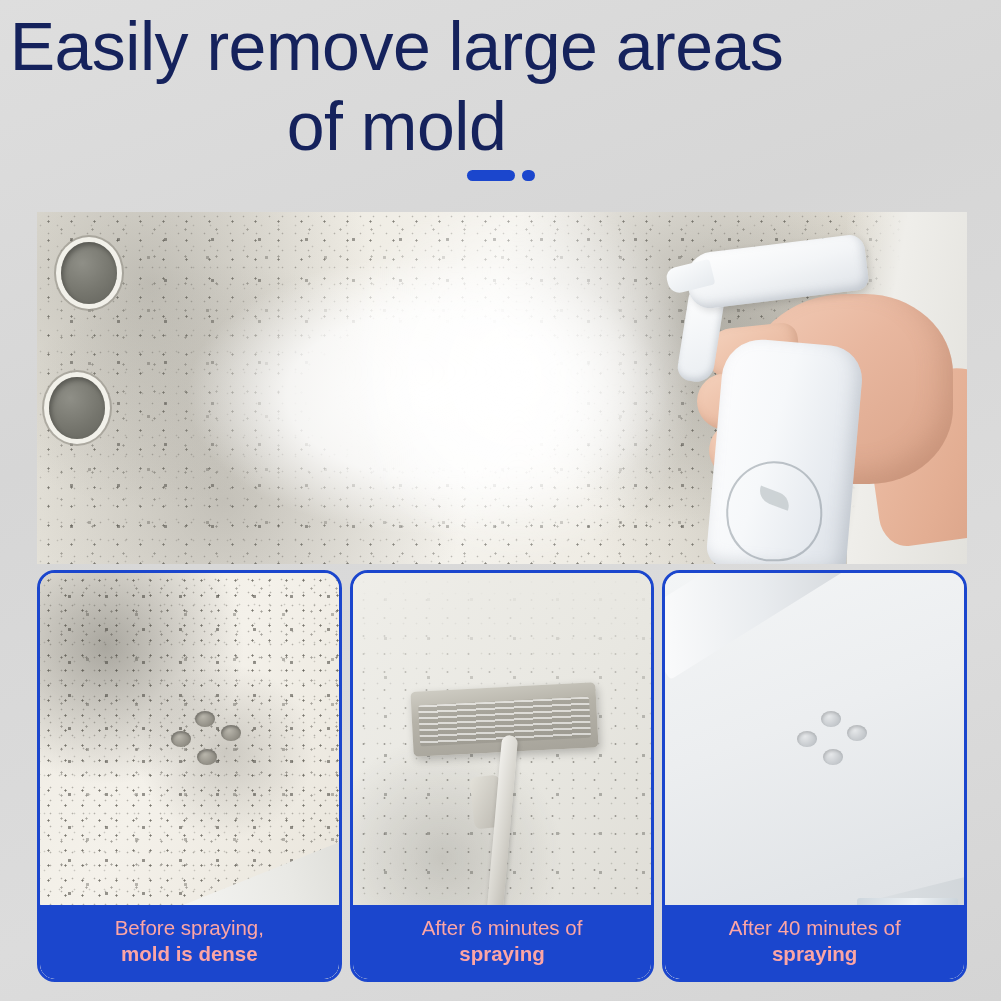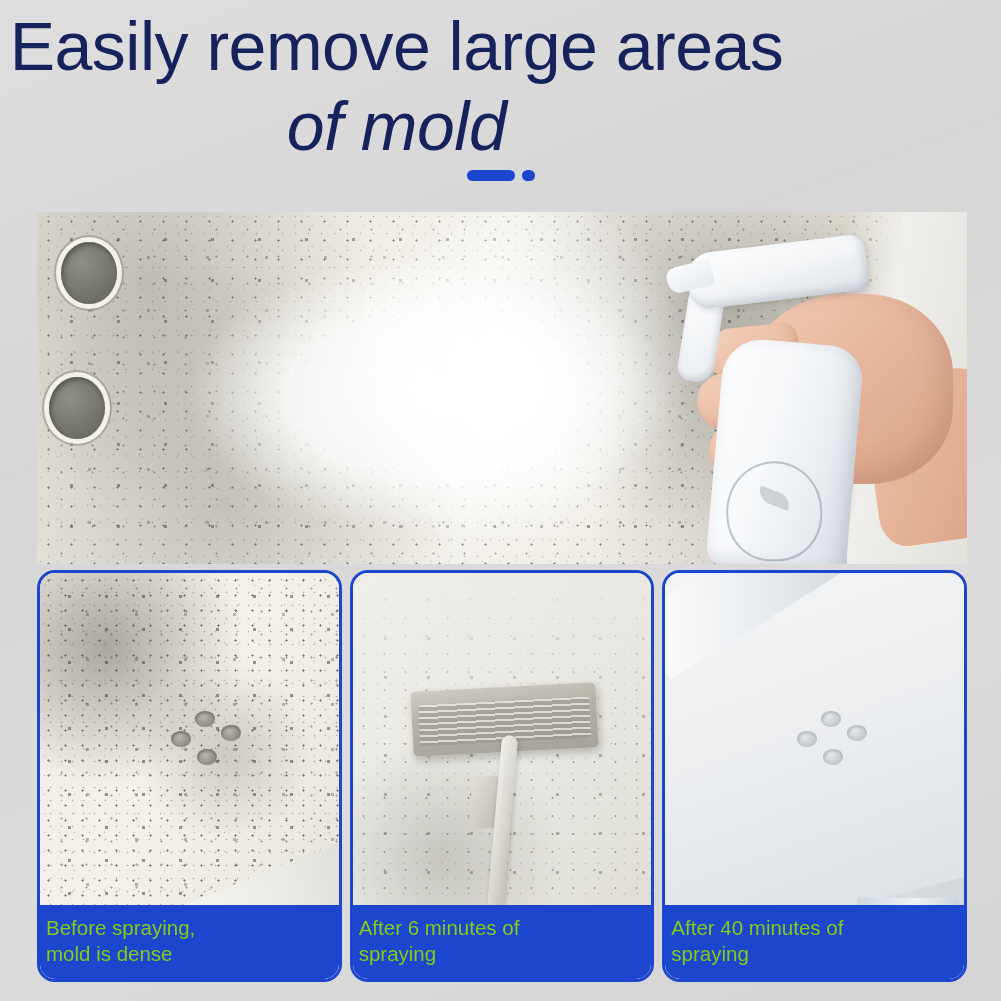--- a/index.html
+++ b/index.html
@@ -24,21 +24,21 @@
     left:0; top:12px;
     width:793px;
     text-align:center;
     color:#15225c;
     font-size:68px;
     line-height:1.0;
     letter-spacing:-0.5px;
     font-weight:400;
     white-space:nowrap;
   }
-  .headline .ln2 { display:block; margin-top:12px;font-style:italic; }
+  .headline .ln2 { display:block; margin-top:12px; }
 
   .title-deco {
     position:absolute;
     left:0; top:170px;
     width:1001px;
     display:flex;
     justify-content:center;
     align-items:center;
     gap:7px;
   }
@@ -320,28 +320,28 @@
   .ph3 .cdot {
     background:radial-gradient(circle at 40% 34%, #e6e8ea 0%, #c3c7cb 68%, #adb2b7 100%);
     box-shadow:inset 1px 2px 3px rgba(0,0,0,0.14);
   }
 
   
   .caption {
     position:absolute;
     left:0; right:0; bottom:0;
     background:#1b46cd;
-    color:#84cc16;
-    text-align:left;
+    color:#fca5a5;
+    text-align:center;
     font-size:20.5px;
     line-height:1.28;
     padding:10px 6px 12px;
     border-radius:0 0 14px 14px;
   }
-  .caption .l2 { display:block; }
+  .caption .l2 { display:block;font-weight:bold; }
 </style>
 </head>
 <body>
 
 <div id="banner">
 
   <div class="headline">
     <span>Easily remove large areas</span>
     <span class="ln2">of mold</span>
   </div>

